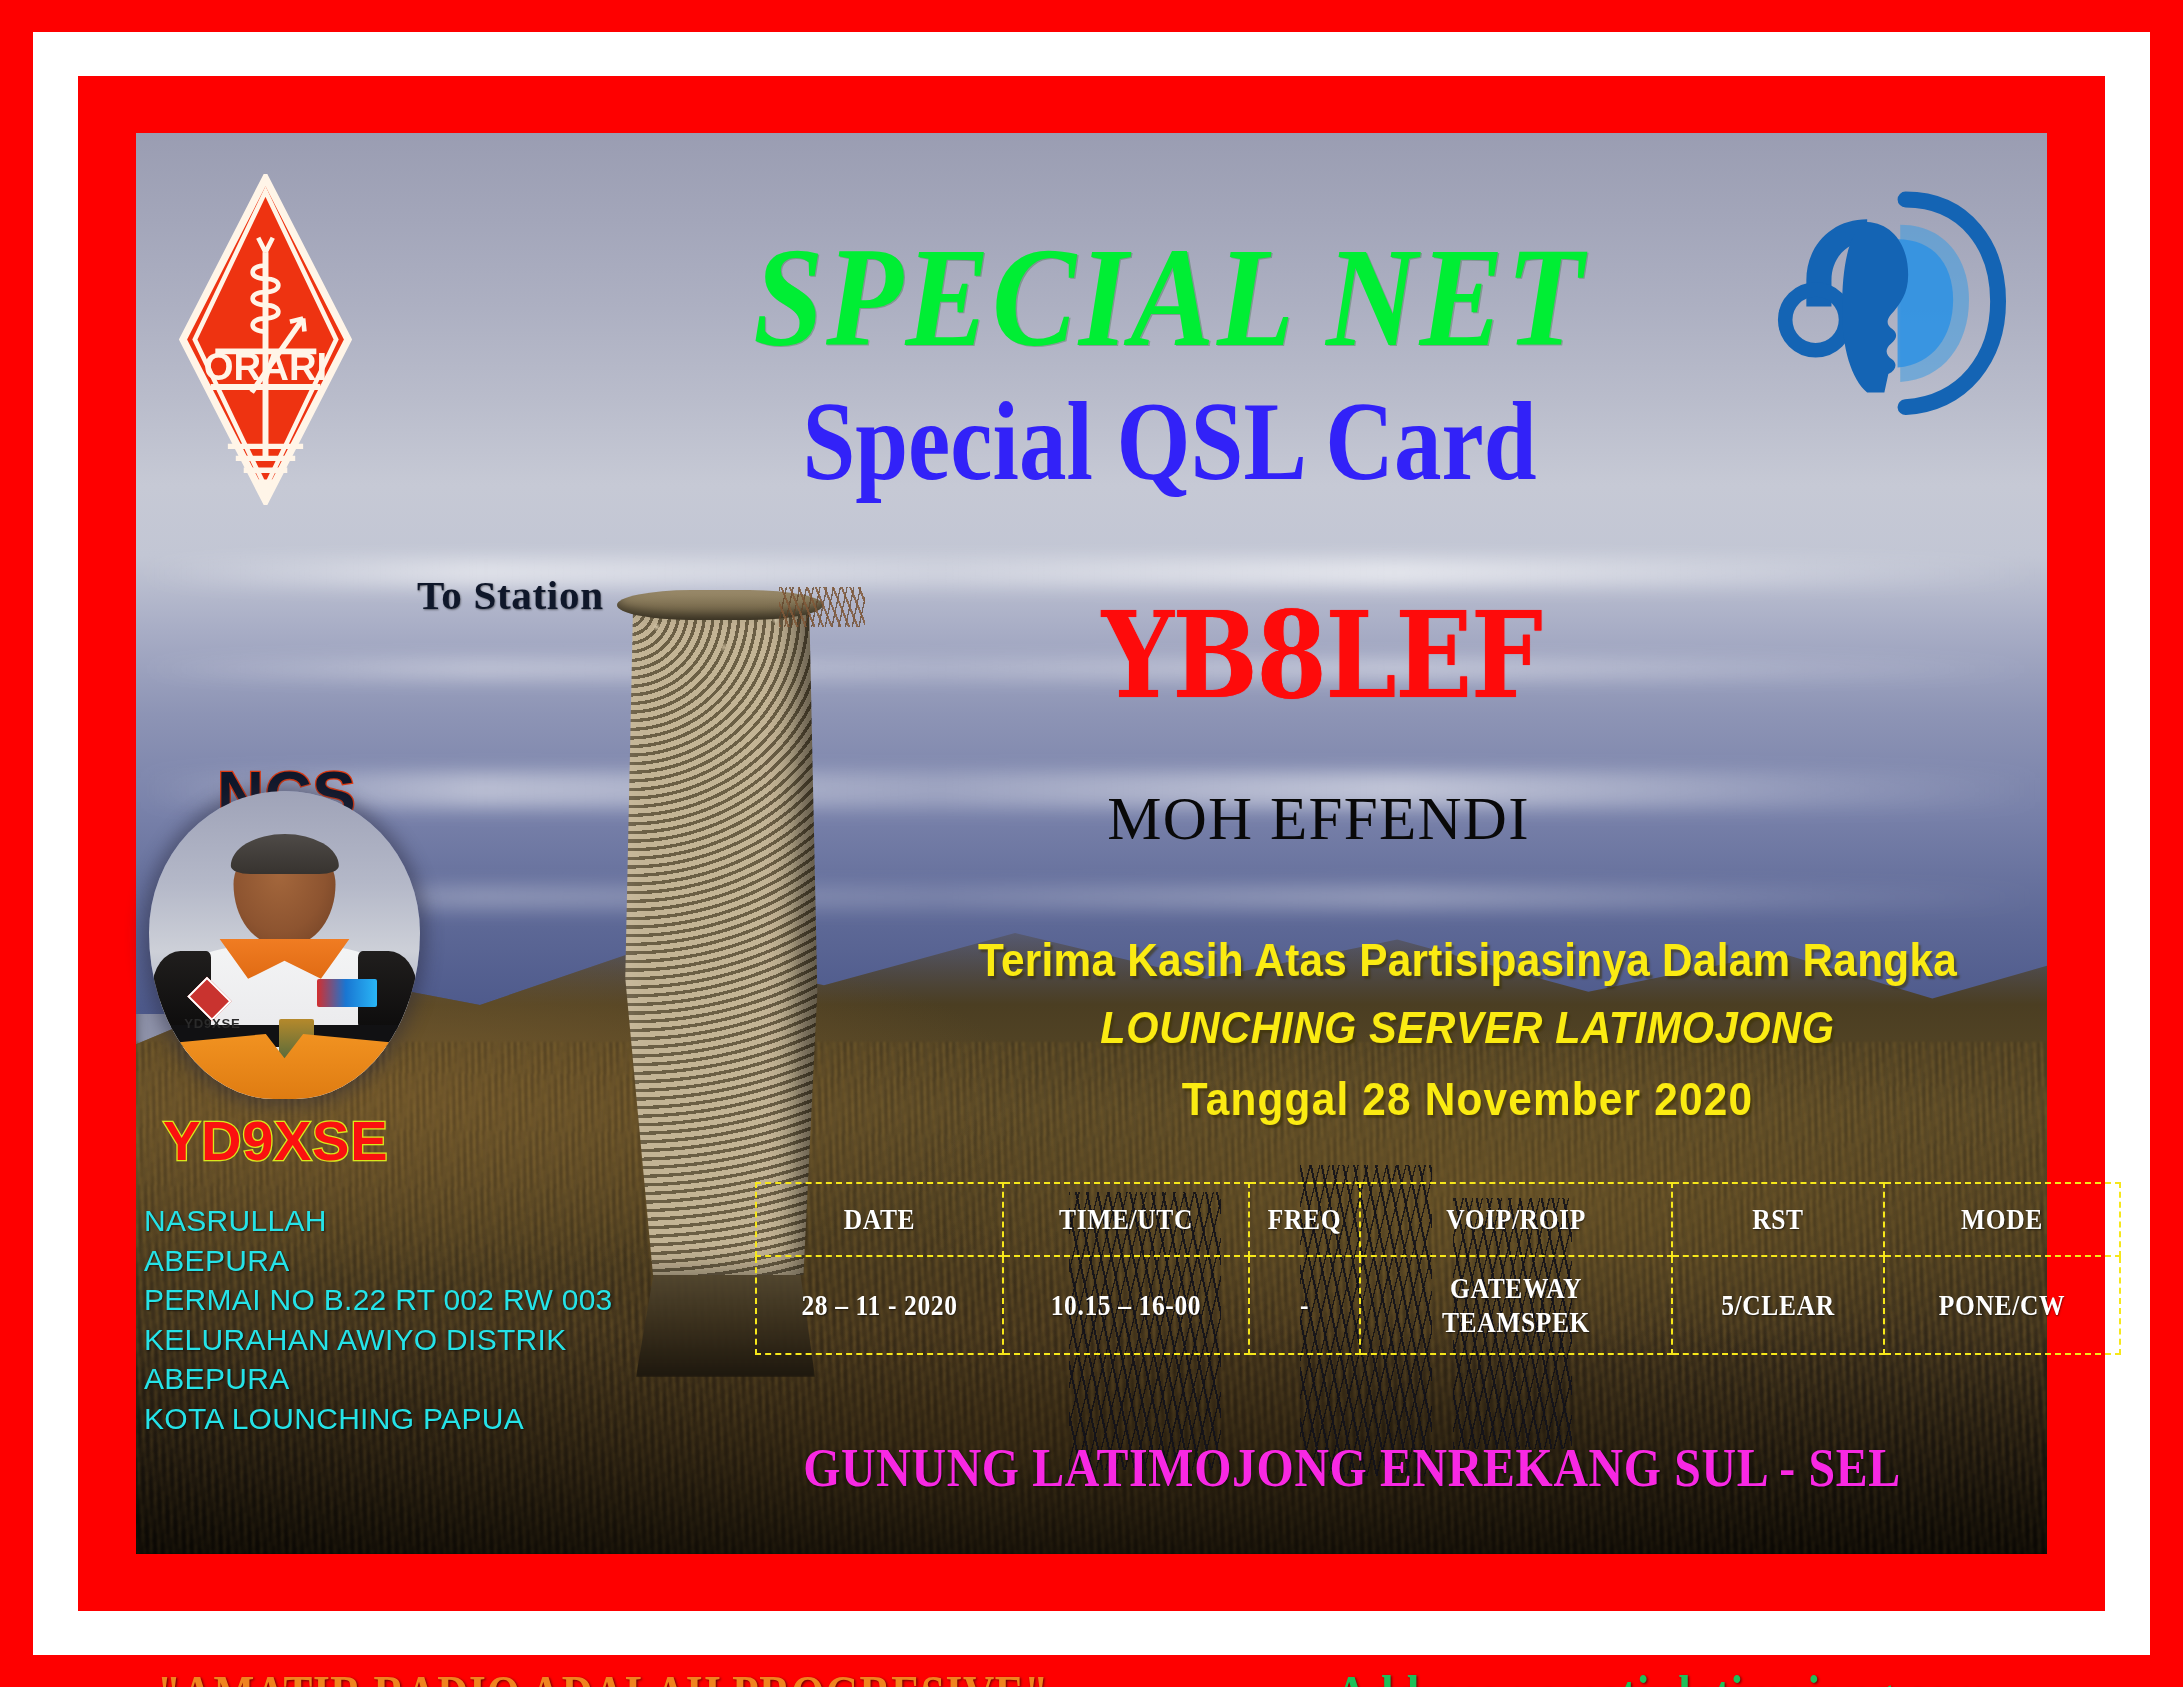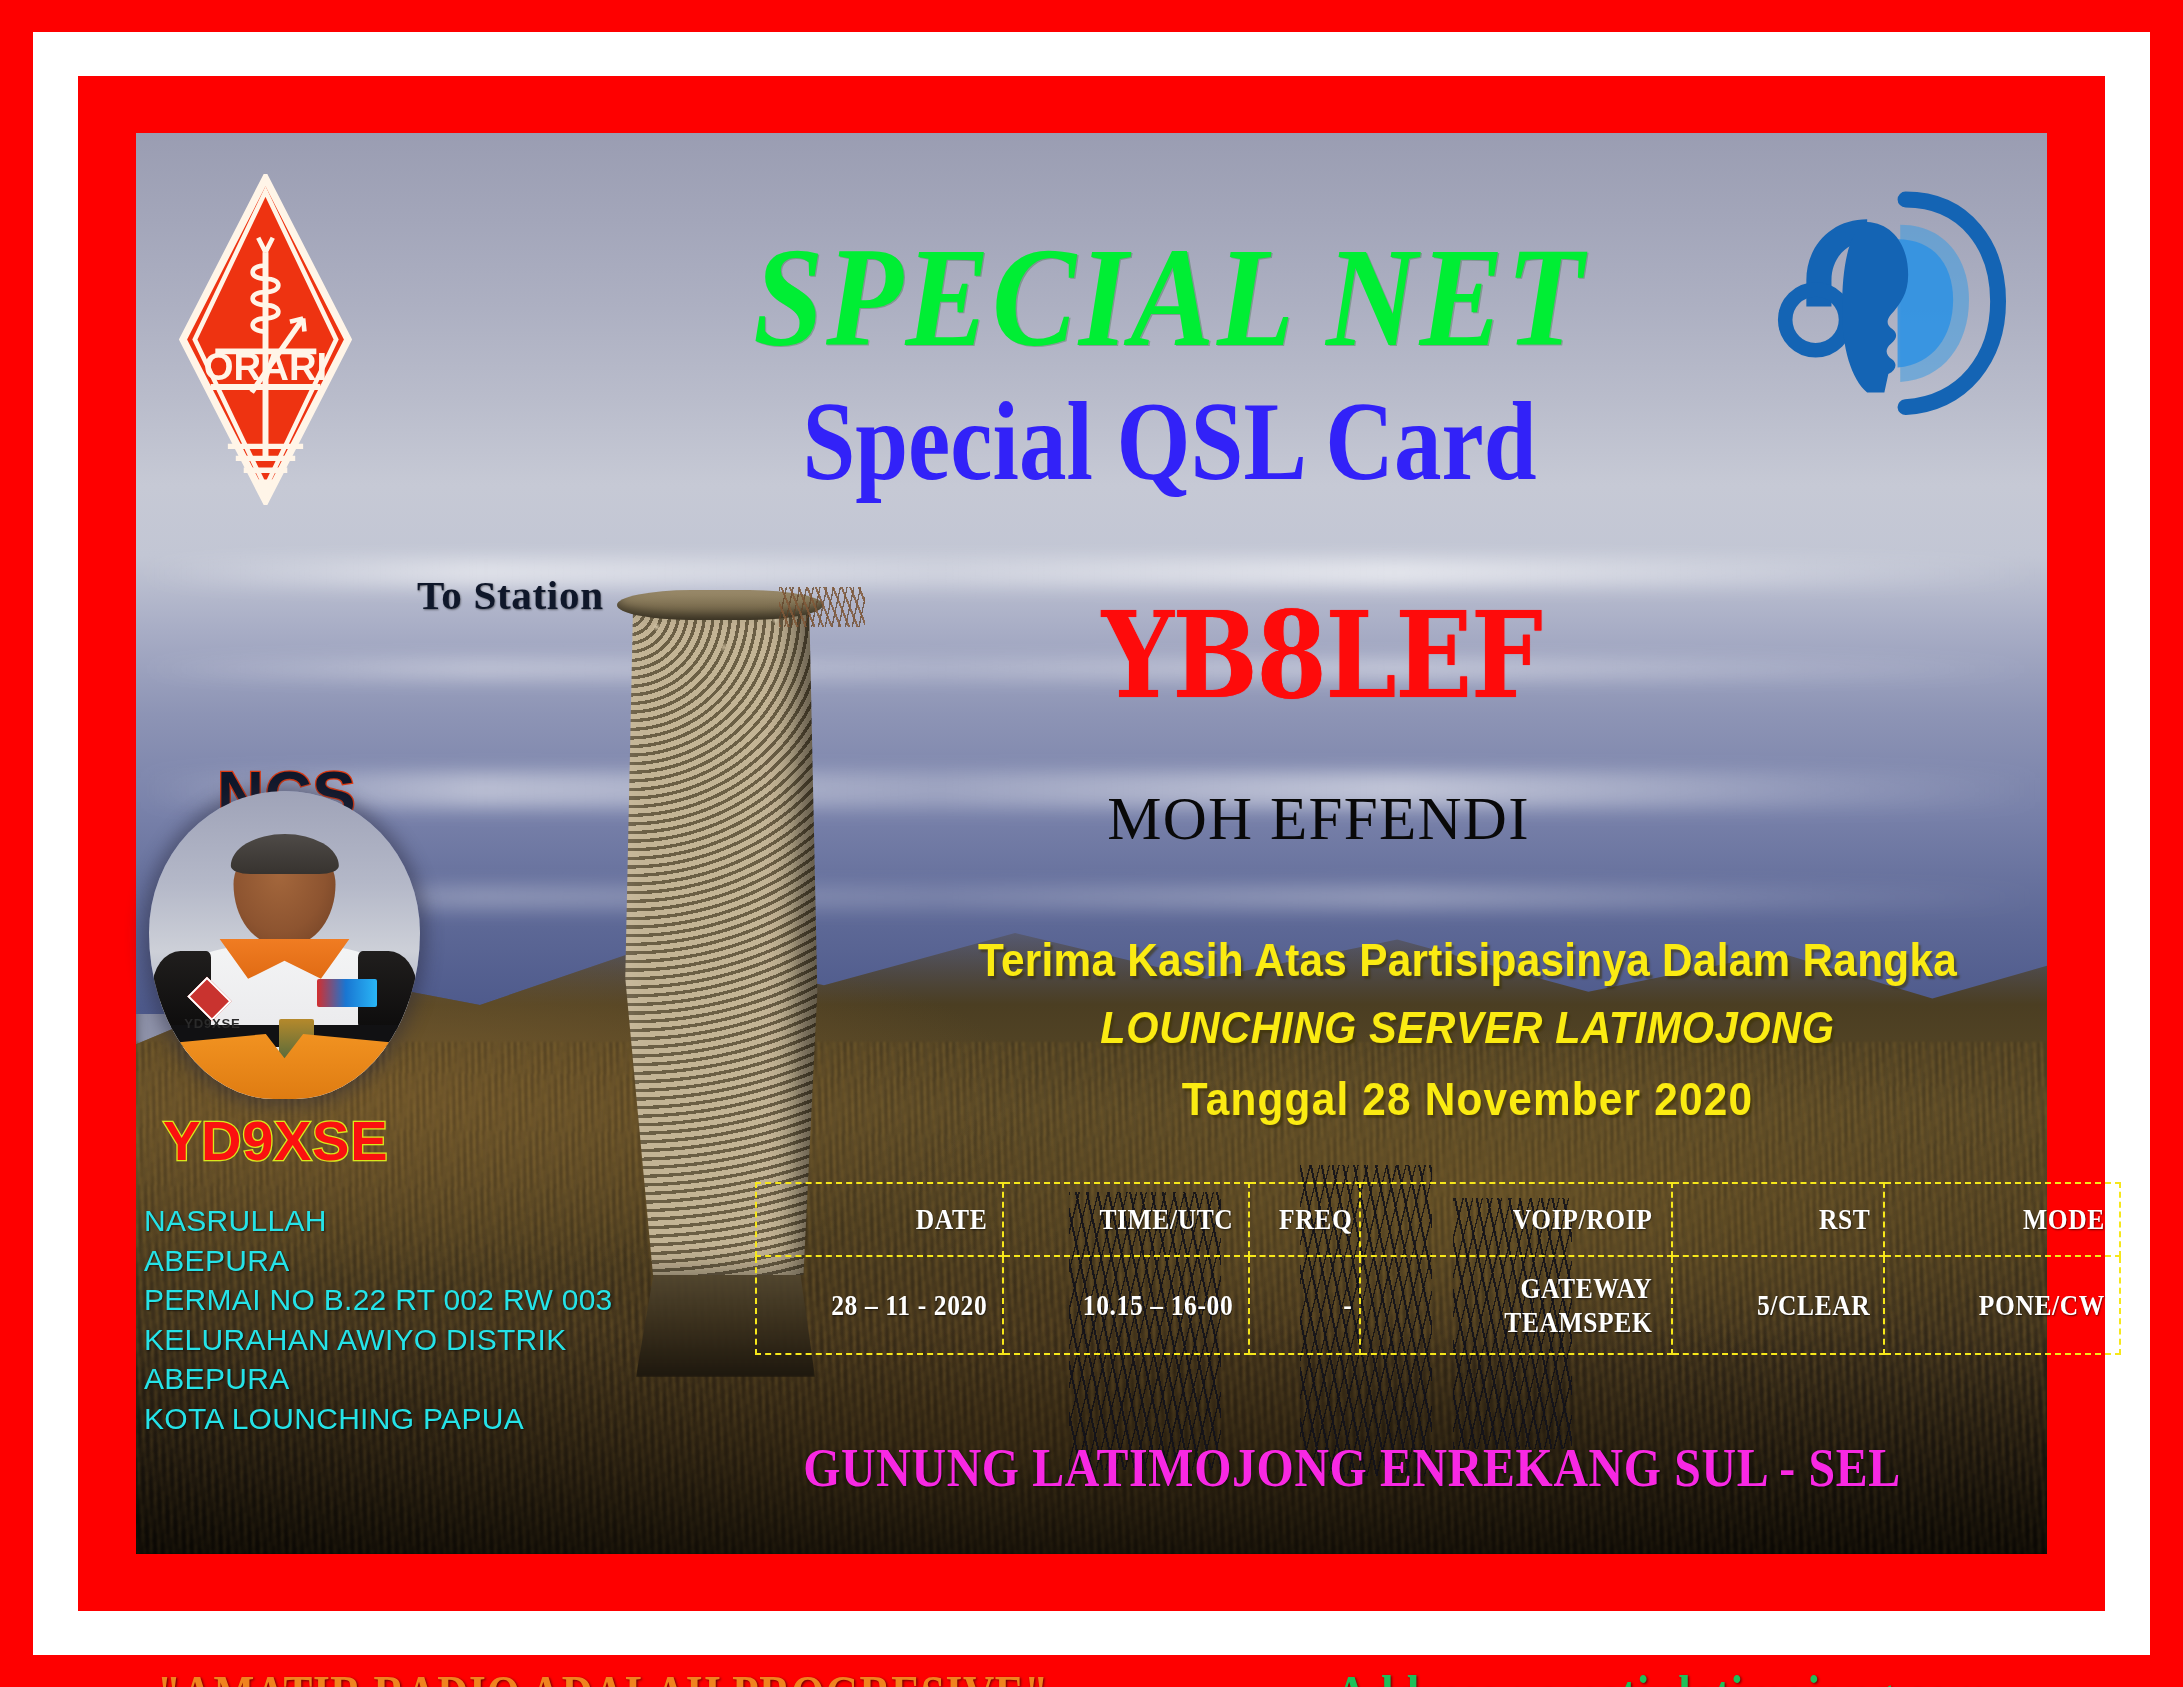--- a/index.html
+++ b/index.html
@@ -340,21 +340,21 @@
   #qso-table {
     position: absolute;
     left: 677px; top: 1106px;
     width: 1364px; height: 171px;
     border-collapse: collapse;
     table-layout: fixed;
   }
   #qso-table td, #qso-table th {
     border: 2.6px dashed #f6e71a;
     color: #ffffff;
-    text-align: right;
+    text-align: center;
     vertical-align: middle;
     font-family: "Liberation Serif", "DejaVu Serif", serif;
     font-weight: 700;
     letter-spacing: 0.7px;
     text-shadow: 0.7px 0.7px 2px rgba(0,0,0,.6);
     padding: 0;
     transform-origin: center;
   }
   #qso-table thead th { height: 73px; font-size: 29px; }
   #qso-table tbody td { height: 98px; font-size: 29px; line-height: 1.18; }

